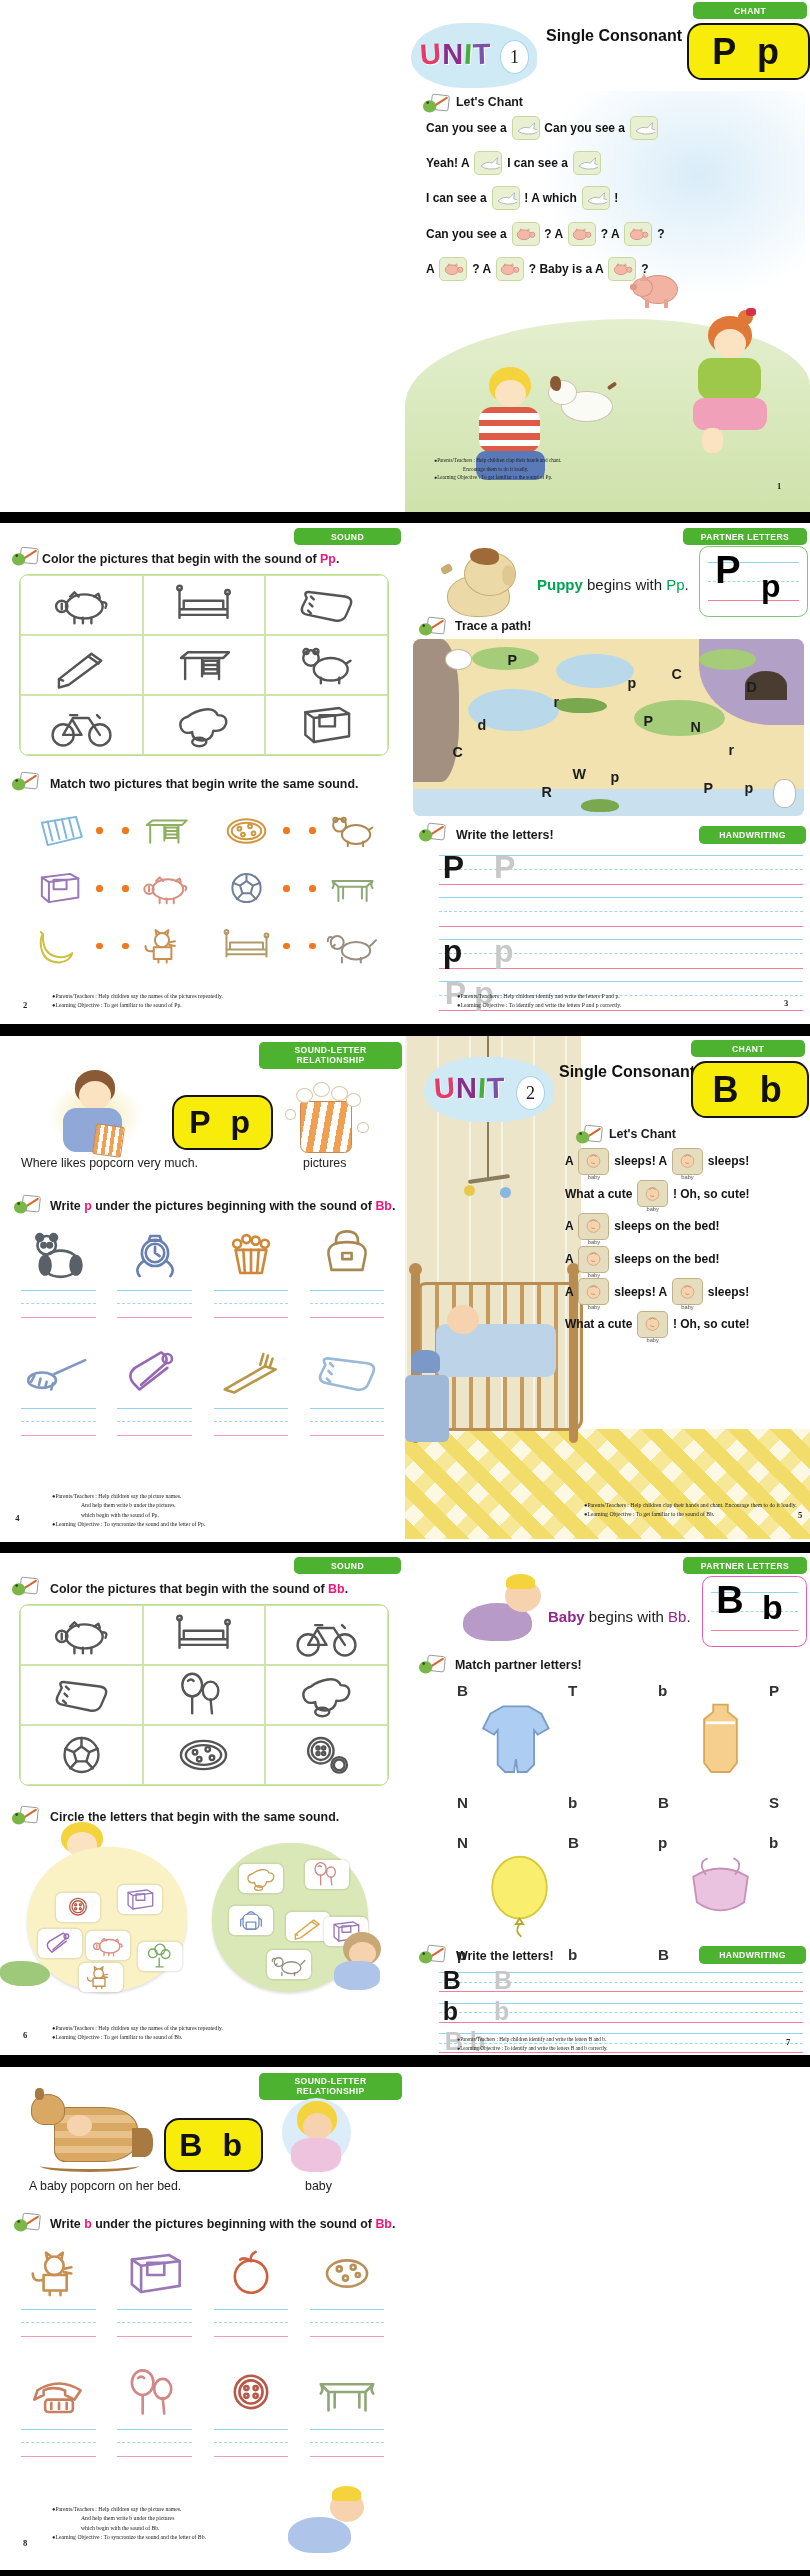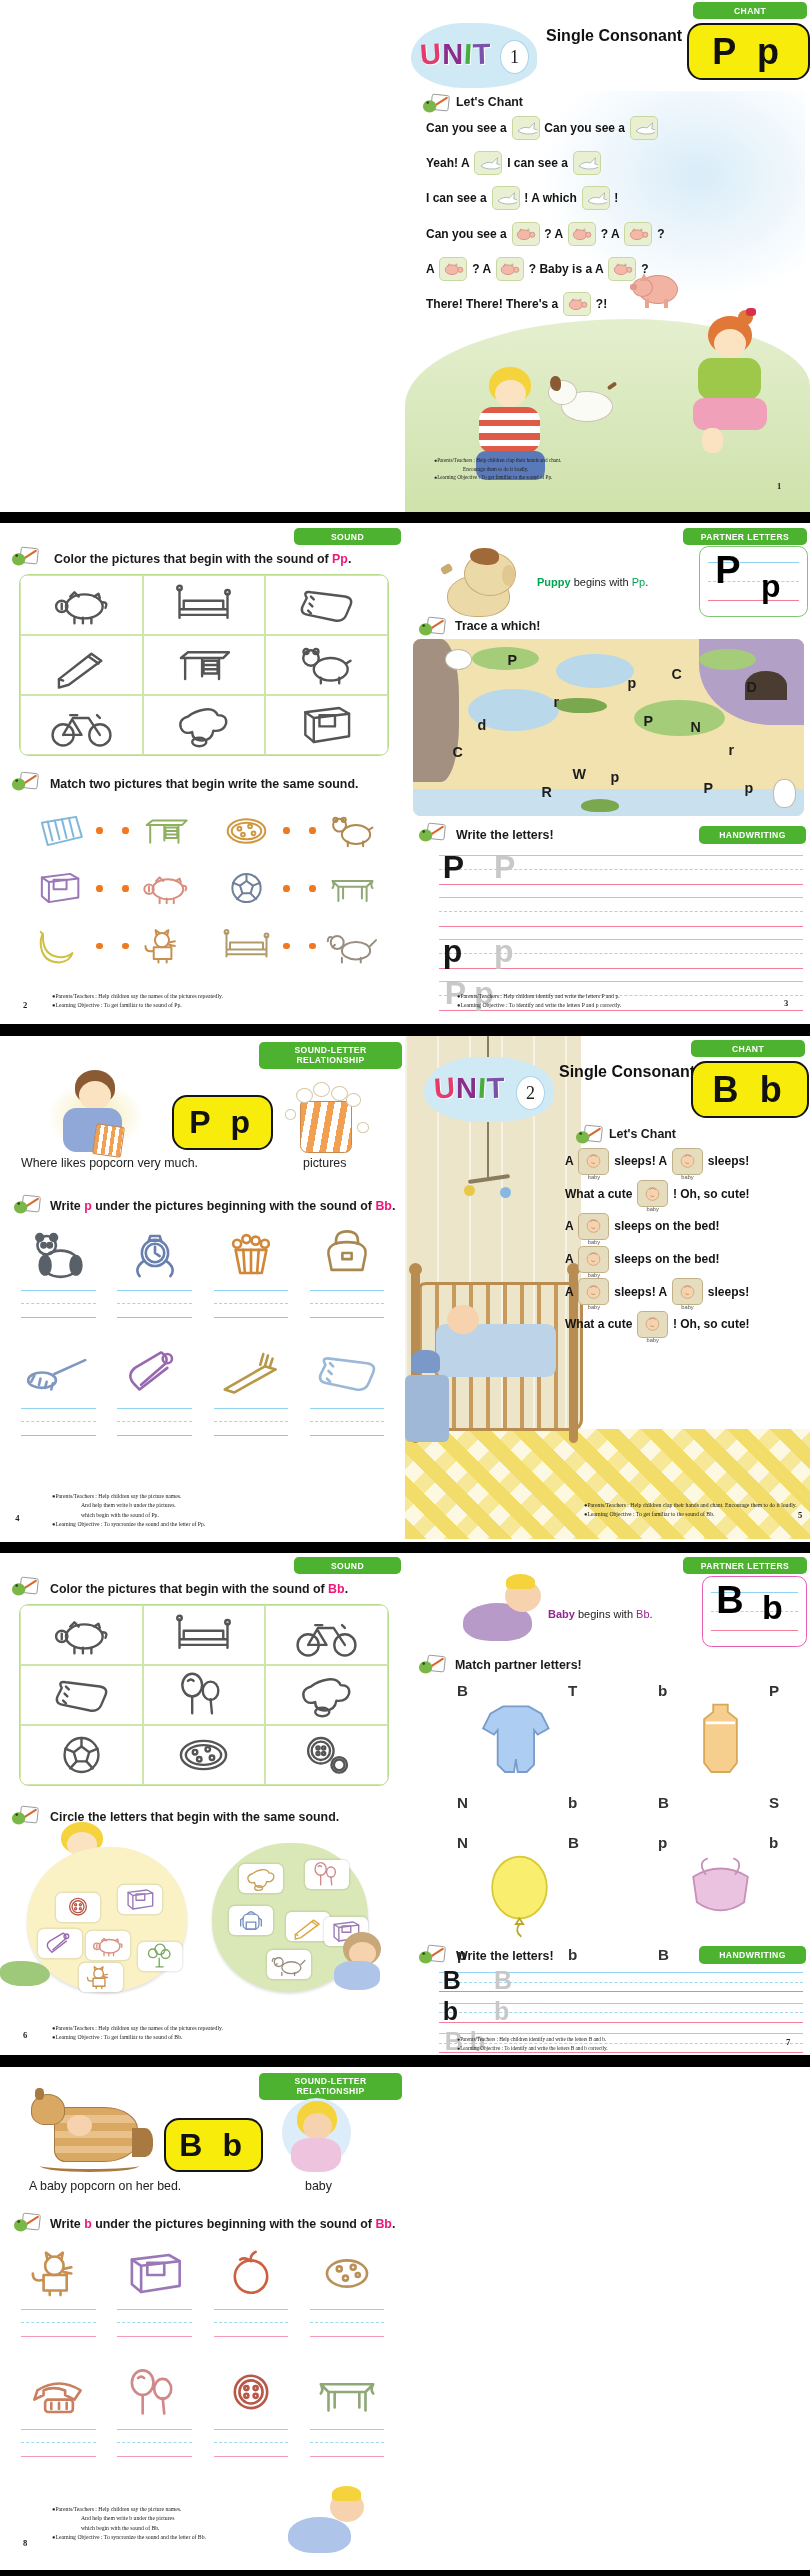--- a/index.html
+++ b/index.html
@@ -4,21 +4,21 @@
 <style>
   html,body{margin:0;padding:0;background:#000;}
   .canvas{position:relative;width:810px;height:2576px;background:#000;font-family:"Liberation Sans",sans-serif;overflow:hidden;}
   .row{position:absolute;left:0;width:810px;background:#fff;}
   .page{position:absolute;top:0;width:405px;height:100%;overflow:hidden;}
   .abs{position:absolute;}
   .badge{position:absolute;background:#4db230;color:#fff;font-weight:bold;font-size:8.6px;letter-spacing:0.4px;text-align:center;border-radius:4.8px;padding:3.8px 0;}
   .letterbox{position:absolute;background:#f8ec0a;border:2.9px solid #141414;border-radius:15.2px;display:flex;align-items:center;justify-content:center;font-weight:bold;color:#111;letter-spacing:5.7px;}
   .title{position:absolute;font-size:16px;font-weight:bold;color:#111;}
   .prompt{position:absolute;font-size:12.4px;font-weight:bold;color:#1a1a1a;white-space:nowrap;}
-  .sentence{position:absolute;font-size:11px;color:#222;white-space:nowrap;}
+  .sentence{position:absolute;font-size:15px;color:#222;white-space:nowrap;}
   .ap{color:#ec1878;} .ag{color:#00a550;} .au{color:#92278f;} .bold{font-weight:bold;}
   .picon{position:absolute;width:30.5px;height:25px;}
   .unitblob{position:absolute;background:#cfe9f5;border-radius:46% 54% 52% 48%/62% 56% 44% 52%;}
   .uletters{position:absolute;font-weight:bold;font-size:29px;letter-spacing:1px;}
   .uletters span{display:inline-block;text-shadow:1px 1px 0 #fff;}
   .u0{color:#e8396b;transform:rotate(-4deg);} .u1{color:#8a2e8a;} .u2{color:#47ad3f;transform:rotate(3deg);} .u3{color:#7b52a8;transform:rotate(-2deg);}
   .unum{position:absolute;background:#fff;border:1.9px solid #a8d4ea;border-radius:50%;display:flex;align-items:center;justify-content:center;font-family:"Liberation Serif",serif;font-size:18px;color:#222;}
   .cline{display:flex;align-items:center;gap:4.8px;font-size:12px;font-weight:bold;color:#141414;white-space:nowrap;}
   .chant1 .cline{height:23px;margin-bottom:12.4px;}
   .chant5 .cline{height:26px;margin-bottom:6.7px;}
@@ -176,31 +176,20 @@
             <span>? Baby is a A</span>
             <span class="pwrap">
               <svg viewBox="0 0 30 24" width="23" height="18">
                 <ellipse cx="13" cy="13" rx="9" ry="6.5" fill="#f5b8a8" stroke="#cc8878"></ellipse>
                 <circle cx="24" cy="13" r="3.5" fill="#f5b8a8" stroke="#cc8878"></circle>
                 <path d="M7 8l2-3 2 2M17 8l2-3 1 3" stroke="#cc8878" fill="none"></path>
               </svg>
             </span>
             <span>?</span>
           </div>
-          <div class="cline">
-            <span>There! There! There's a</span>
-            <span class="pwrap">
-              <svg viewBox="0 0 30 24" width="23" height="18">
-                <ellipse cx="13" cy="13" rx="9" ry="6.5" fill="#f5b8a8" stroke="#cc8878"></ellipse>
-                <circle cx="24" cy="13" r="3.5" fill="#f5b8a8" stroke="#cc8878"></circle>
-                <path d="M7 8l2-3 2 2M17 8l2-3 1 3" stroke="#cc8878" fill="none"></path>
-              </svg>
-            </span>
-            <span>?!</span>
-          </div>
         </div>
 
       <div class="abs illus" style="left:0;top:319px;width:405px;height:193px;background:linear-gradient(#e4efcf,#cfe2ab);border-radius:55% 45% 0 0/45% 35% 0 0;"></div>
       <div class="abs illus" style="left:227px;top:267px;width:50px;height:42px;">
         <div class="abs" style="left:5.7px;top:7.6px;width:38px;height:27px;background:#f3b3a2;border-radius:50%;border:1px solid #d69383;"></div>
         <div class="abs" style="left:0;top:11.4px;width:19px;height:17px;background:#f3b3a2;border-radius:50%;border:1px solid #d69383;"></div>
         <div class="abs" style="left:-1.9px;top:17px;width:6.7px;height:5.7px;background:#e09a88;border-radius:40%;"></div>
         <div class="abs" style="left:7.6px;top:5.7px;width:0;height:0;border-left:4.8px solid transparent;border-right:4.8px solid transparent;border-bottom:8.6px solid #e8a391;"></div>
         <div class="abs" style="left:13.3px;top:32px;width:3.8px;height:8.6px;background:#e8a391;"></div>
         <div class="abs" style="left:32px;top:32px;width:3.8px;height:8.6px;background:#e8a391;"></div>
@@ -237,21 +226,21 @@
 
   <div class="row" style="top:523px;height:501px;">
     <div class="page" style="left:0;">
       <div class="badge" style="left:294px;top:4.8px;width:107px;">SOUND</div>
       <div class="picon" style="left:11.4px;top:21px;"><svg viewBox="0 0 32 26" width="30.5" height="25">
             <rect x="10" y="4" width="18" height="16" rx="2" fill="#fff" stroke="#9a9a9a" transform="rotate(6 19 12)"></rect>
             <path d="M12 16l14-9" stroke="#d86830" stroke-width="2.2" stroke-linecap="round"></path>
             <ellipse cx="8" cy="16" rx="7" ry="6.5" fill="#7ab648"></ellipse>
             <circle cx="6" cy="12" r="1.4" fill="#2a4a1a"></circle>
           </svg></div>
-      <div class="prompt" style="left:54px;top:29px;"><span>Color the pictures that begin with the sound of </span><span class="ap">Pp</span><span>.</span></div>
+      <div class="prompt" style="left:42px;top:29px;"><span>Color the pictures that begin with the sound of </span><span class="ap">Pp</span><span>.</span></div>
       <div class="grid9" style="left:19px;top:51px;width:368px;grid-auto-rows:60px;">
           <div class="gcell">
             <div class="gi" style="width: 91px; height: 48px;">
               <svg class="gi" viewBox="0 0 48 34" width="100%" height="100%" preserveAspectRatio="xMidYMid meet" style="color:#555">
                 <g fill="none" stroke="currentColor" stroke-width="1.7" stroke-linecap="round" stroke-linejoin="round">
                   <ellipse cx="26" cy="18" rx="13" ry="8.5"></ellipse>
                   <circle cx="10" cy="18" r="4"></circle>
                   <path d="M10 16v4M16 11l3-3 3 3M33 11l3-2 1 3M19 26v4M25 26v4M31 26v4M39 15q4 0 2 4"></path>
                 </g>
               </svg>
@@ -524,21 +513,21 @@
         <i class="pl" style="top:53px;border-top:1.9px solid #f27f9a;"></i>
         <span class="abs" style="left:15.2px;top:3.8px;font-size:38px;font-weight:bold;line-height:1;">P</span>
         <span class="abs" style="left:61px;top:23px;font-size:32px;font-weight:bold;line-height:1;">p</span>
       </div>
       <div class="picon" style="left:13.3px;top:91px;"><svg viewBox="0 0 32 26" width="30.5" height="25">
             <rect x="10" y="4" width="18" height="16" rx="2" fill="#fff" stroke="#9a9a9a" transform="rotate(6 19 12)"></rect>
             <path d="M12 16l14-9" stroke="#d86830" stroke-width="2.2" stroke-linecap="round"></path>
             <ellipse cx="8" cy="16" rx="7" ry="6.5" fill="#7ab648"></ellipse>
             <circle cx="6" cy="12" r="1.4" fill="#2a4a1a"></circle>
           </svg></div>
-      <div class="prompt" style="left:50px;top:96px;">Trace a which!</div>
+      <div class="prompt" style="left:50px;top:96px;">Trace a path!</div>
       <div class="maze" style="left:7.6px;top:116px;width:391px;height:177px;">
         <div class="abs" style="left:0;top:0;width:46px;height:143px;background:#a39080;border-radius:0 40% 40% 0;"></div>
         <div class="abs" style="right:0;top:0;width:105px;height:86px;background:#b3a0c6;border-radius:0 0 0 70%;"></div>
         <div class="abs" style="right:17px;top:32px;width:42px;height:29px;background:#4a3c30;border-radius:50% 50% 0 0;"></div>
         <div class="abs" style="left:0;bottom:0;width:391px;height:27px;background:#c9e0ee;"></div>
         <div class="abs" style="left:55px;top:50px;width:91px;height:42px;background:#b9d8ea;border-radius:50%;"></div>
         <div class="abs" style="left:143px;top:15.2px;width:78px;height:34px;background:#b9d8ea;border-radius:50%;"></div>
         <div class="abs" style="left:59px;top:7.6px;width:67px;height:23px;background:#a5cc78;border-radius:50%;"></div>
         <div class="abs" style="left:221px;top:61px;width:91px;height:36px;background:#a5cc78;border-radius:50%;"></div>
         <div class="abs" style="left:286px;top:9.5px;width:57px;height:21px;background:#a5cc78;border-radius:50%;"></div>

